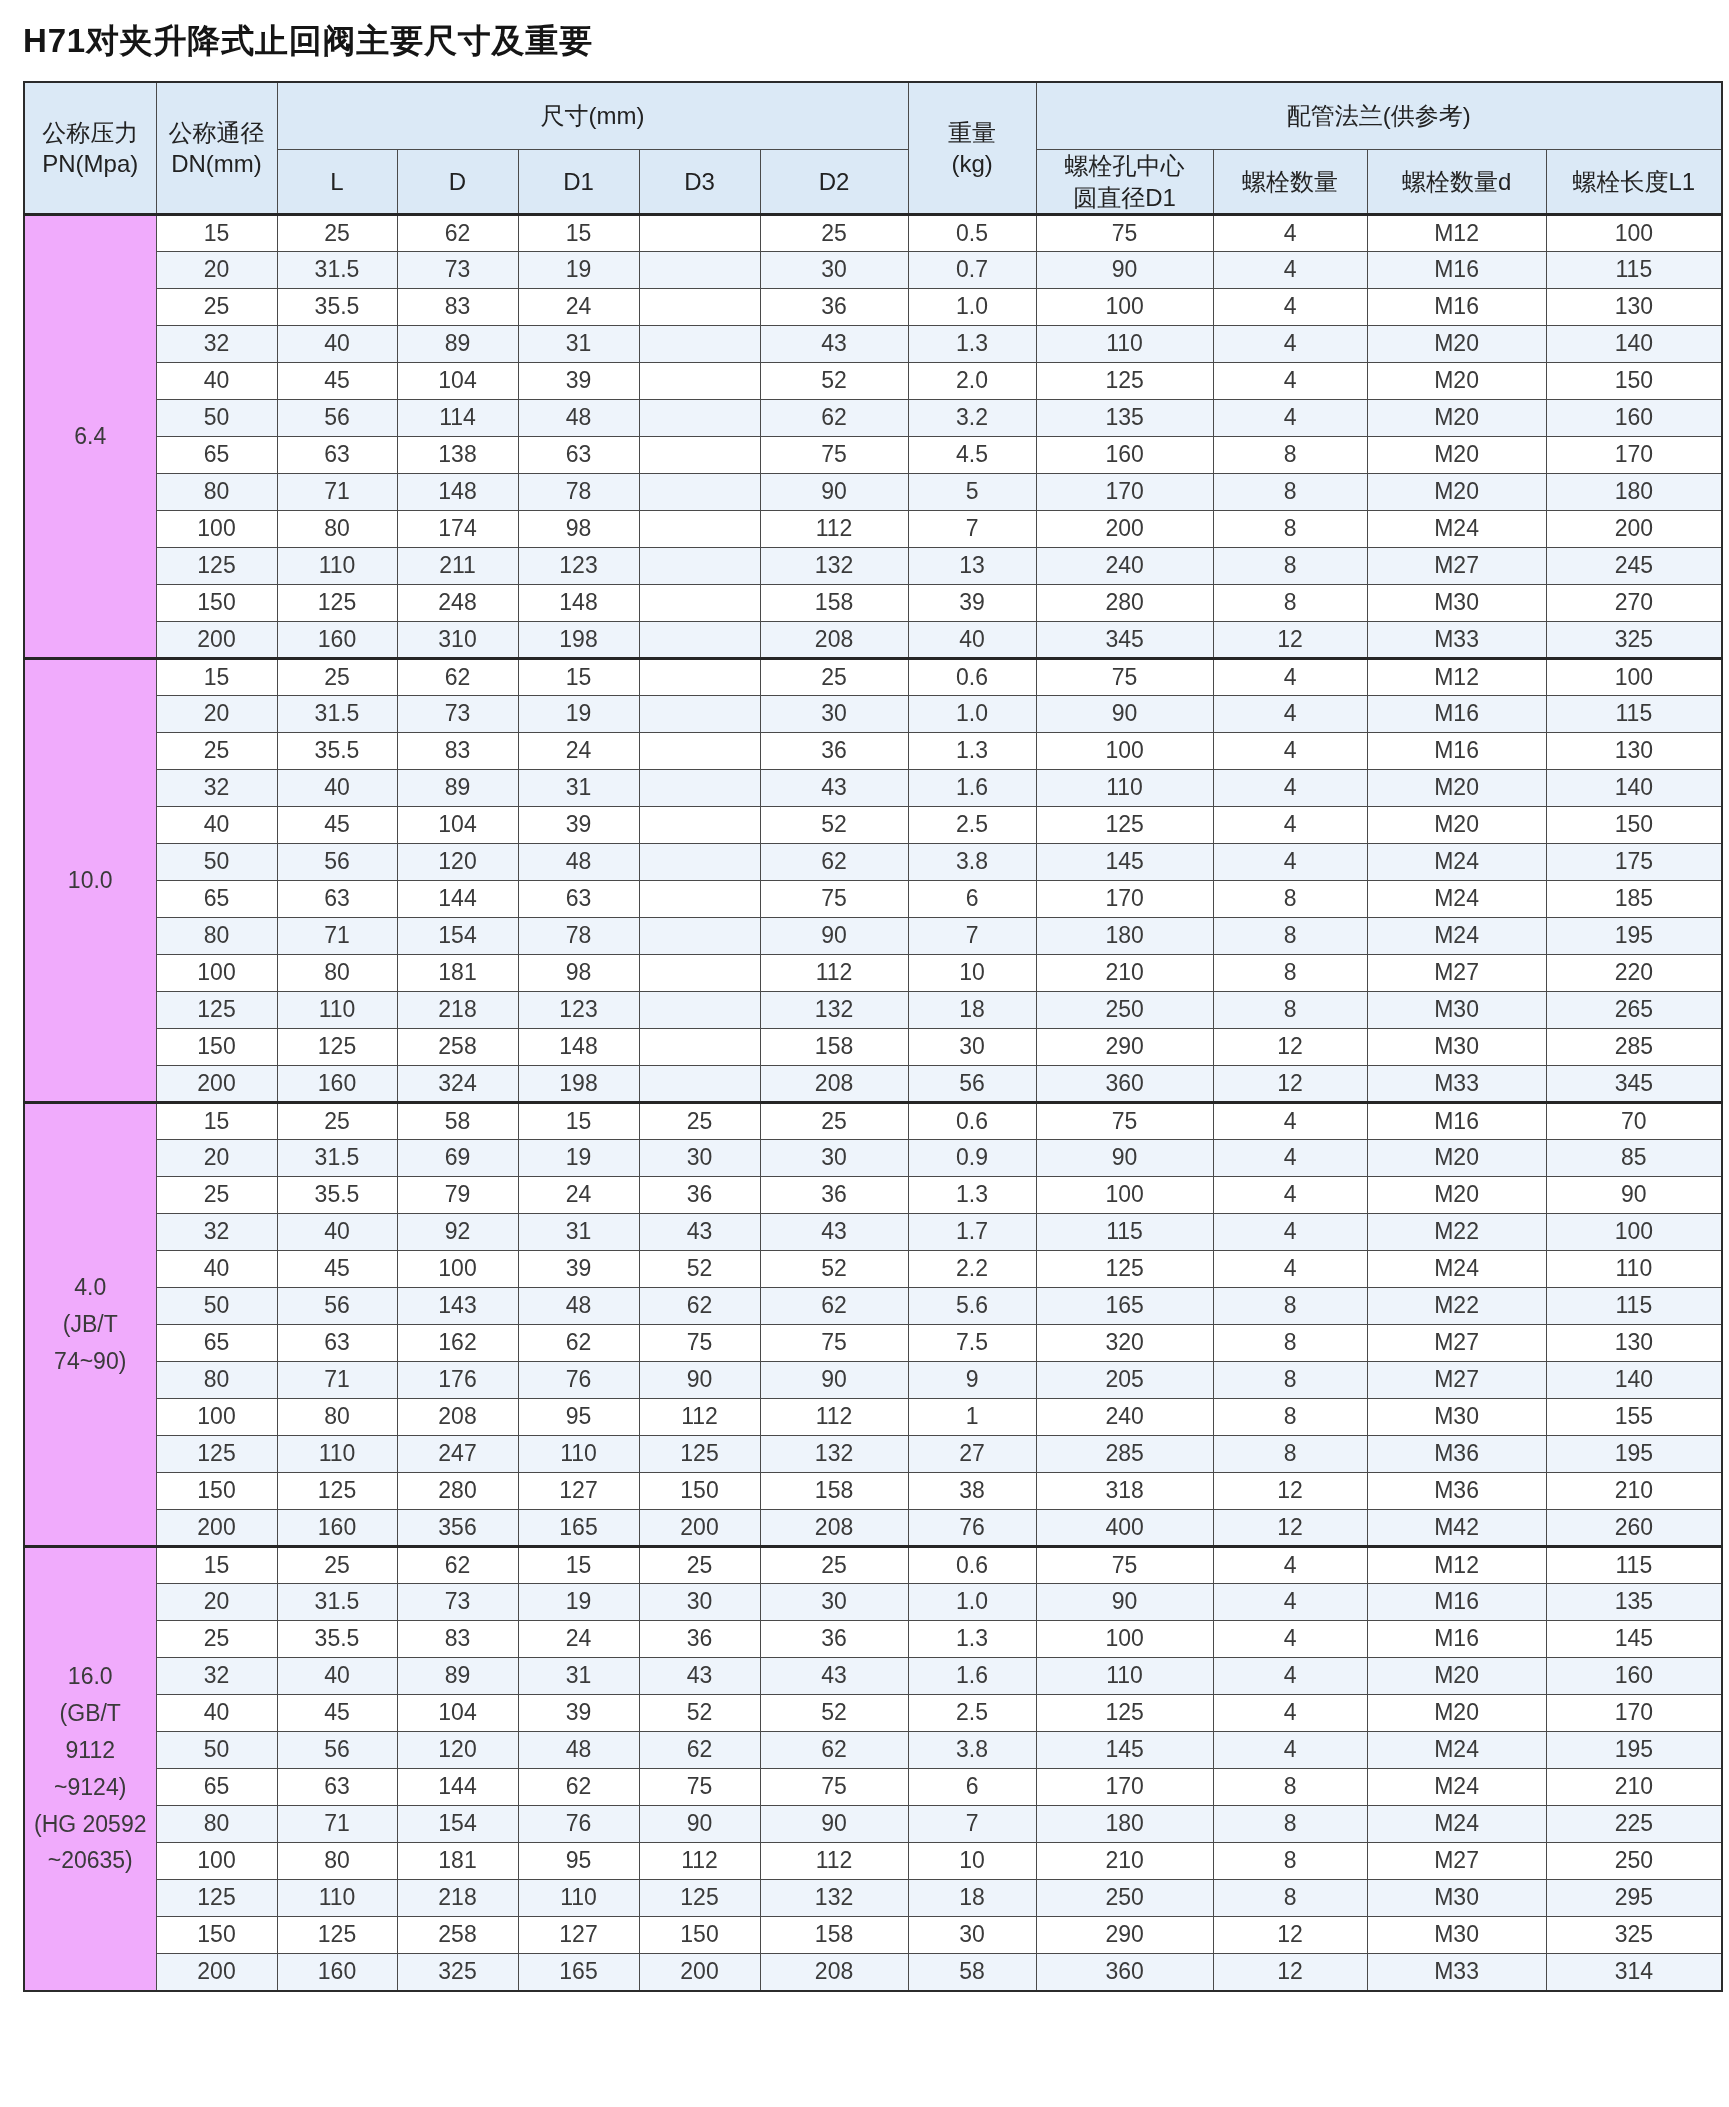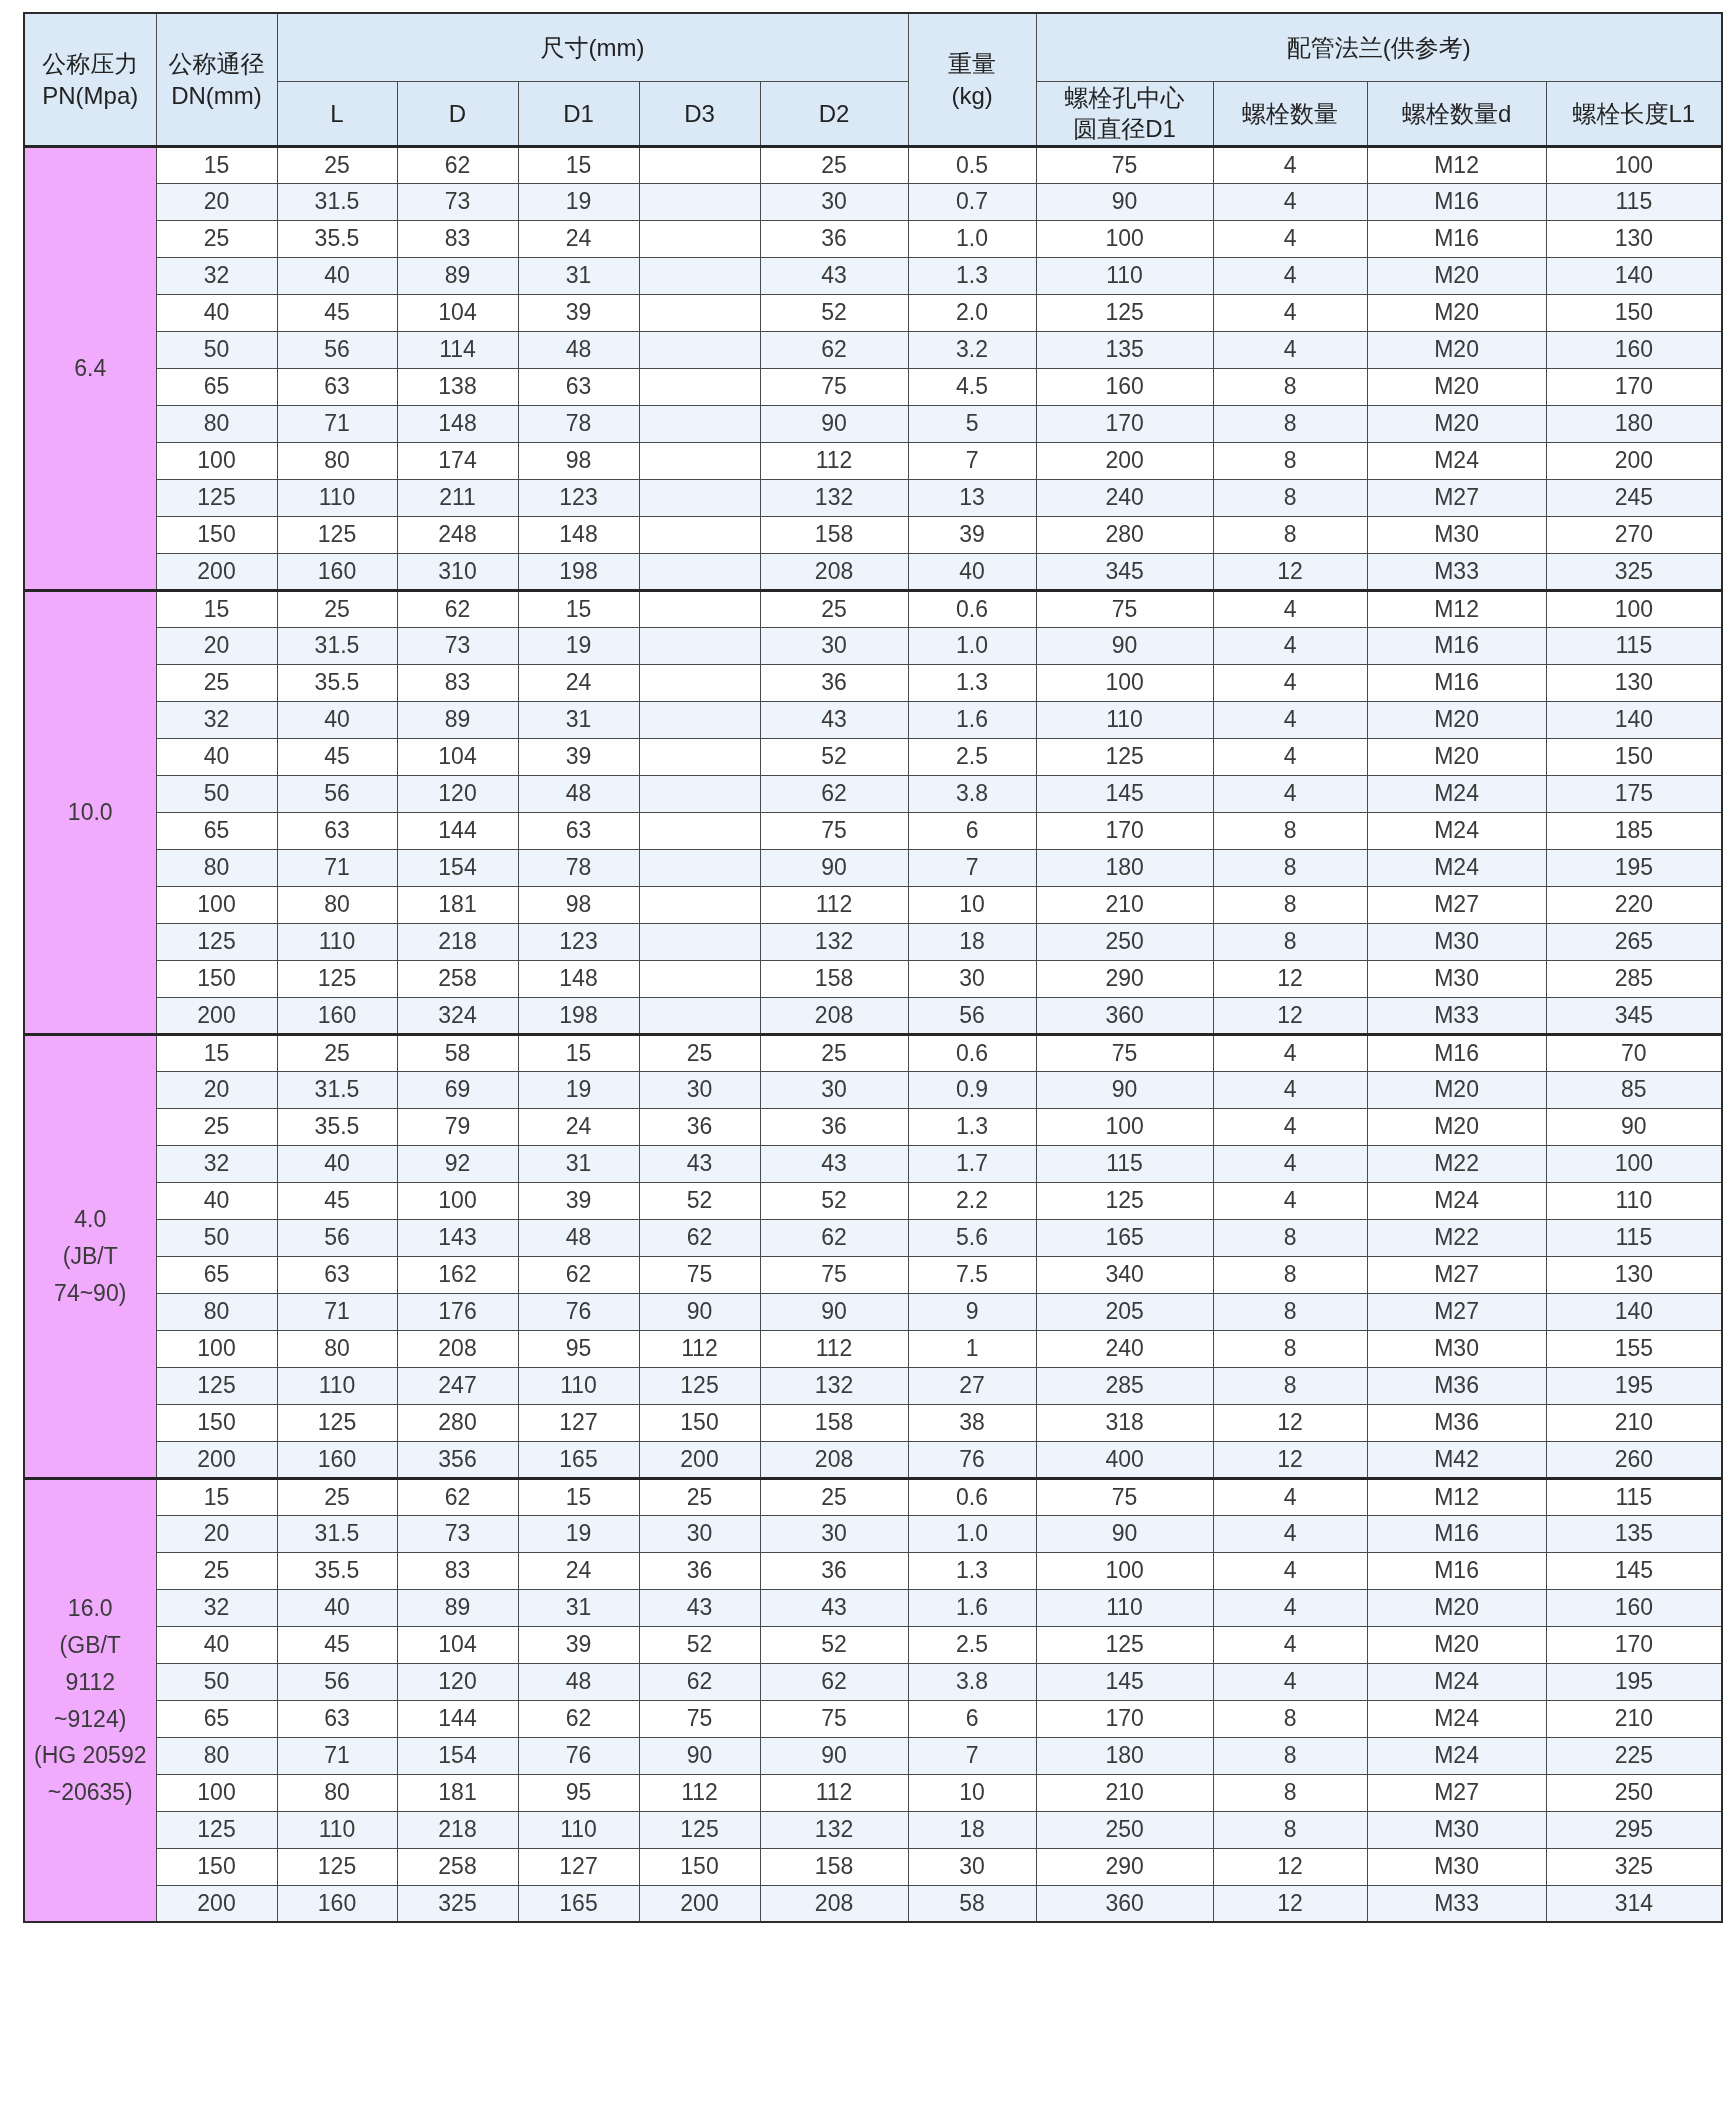--- a/index.html
+++ b/index.html
@@ -55,20 +55,21 @@
     line-height: 1.6;
     font-size: 23px;
     color: #3a3a3a;
   }
   tbody tr.group-start td { border-top: 3.1px solid #262626; }
 </style>
 </head>
 <body>
 
 <div class="page">
+  <h1 class="title">H71对夹升降式止回阀主要尺寸及重要</h1>
 
   <table class="spec">
     <colgroup>
       <col style="width:132px">
         <col style="width:121px">
         <col style="width:120px">
       <col style="width:121px">
         <col style="width:121px">
         <col style="width:121px">
       <col style="width:148px">
@@ -499,21 +500,21 @@
           <td>115</td>
         </tr>
         <tr>
           <td>65</td>
           <td>63</td>
           <td>162</td>
           <td>62</td>
           <td>75</td>
           <td>75</td>
           <td>7.5</td>
-          <td>340</td>
+          <td>320</td>
           <td>8</td>
           <td>M27</td>
           <td>130</td>
         </tr>
         <tr class="alt">
           <td>80</td>
           <td>71</td>
           <td>176</td>
           <td>76</td>
           <td>90</td>

